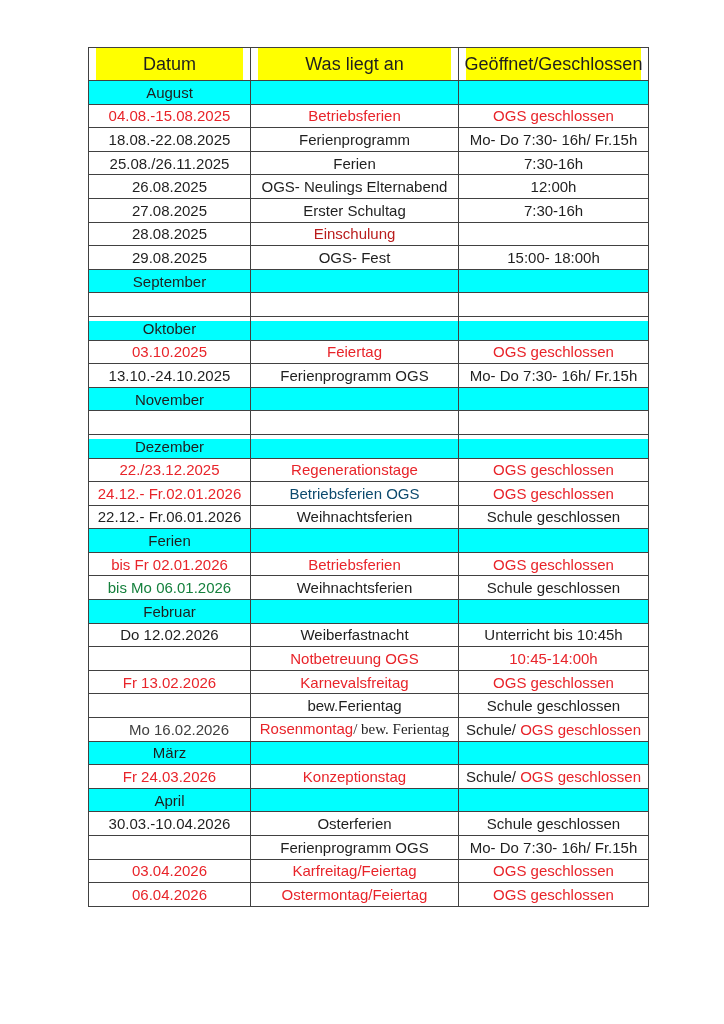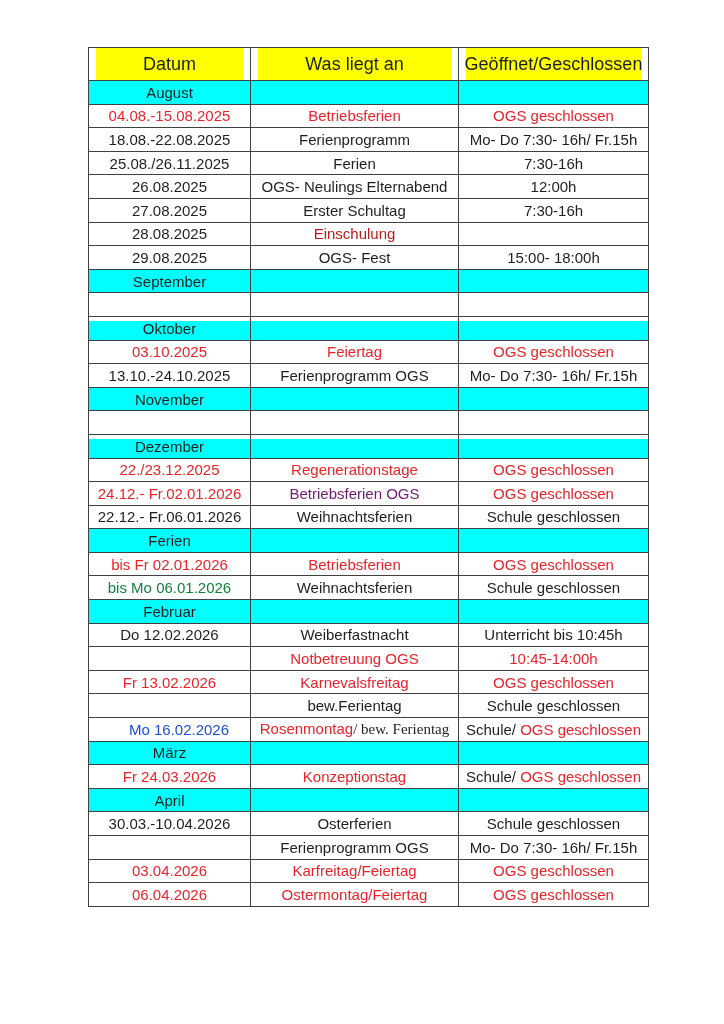--- a/index.html
+++ b/index.html
@@ -147,21 +147,21 @@
           <td></td>
           <td></td>
         </tr>
         <tr>
           <td><span style="color: rgb(232, 36, 42);">22./23.12.2025</span></td>
           <td><span style="color: rgb(232, 36, 42);">Regenerationstage</span></td>
           <td><span style="color: rgb(232, 36, 42);">OGS geschlossen</span></td>
         </tr>
         <tr>
           <td><span style="color: rgb(232, 36, 42);">24.12.- Fr.02.01.2026</span></td>
-          <td><span style="color: #701a75;">Betriebsferien OGS</span></td>
+          <td><span style="color: #0c4a6e;">Betriebsferien OGS</span></td>
           <td><span style="color: rgb(232, 36, 42);">OGS geschlossen</span></td>
         </tr>
         <tr>
           <td><span style="color: rgb(31, 31, 31);">22.12.- Fr.06.01.2026</span></td>
           <td><span style="color: rgb(31, 31, 31);">Weihnachtsferien</span></td>
           <td><span style="color: rgb(31, 31, 31);">Schule geschlossen</span></td>
         </tr>
         <tr class="month">
           <td>Ferien</td>
           <td></td>
@@ -196,21 +196,21 @@
           <td><span style="color: rgb(232, 36, 42);">Fr 13.02.2026</span></td>
           <td><span style="color: rgb(232, 36, 42);">Karnevalsfreitag</span></td>
           <td><span style="color: rgb(232, 36, 42);">OGS geschlossen</span></td>
         </tr>
         <tr>
           <td></td>
           <td><span style="color: rgb(31, 31, 31);">bew.Ferientag</span></td>
           <td><span style="color: rgb(31, 31, 31);">Schule geschlossen</span></td>
         </tr>
         <tr>
-          <td><span style="color: #1d4ed8; padding-left: 19px;">Mo 16.02.2026</span></td>
+          <td><span style="color: #404040; padding-left: 19px;">Mo 16.02.2026</span></td>
           <td><span style="color: rgb(232, 36, 42);">Rosenmontag</span><span style="color: rgb(31, 31, 31); font-family: Liberation Serif, serif;">/ bew. Ferientag</span></td>
           <td><span style="color: rgb(31, 31, 31);">Schule/ </span><span style="color: rgb(232, 36, 42);">OGS geschlossen</span></td>
         </tr>
         <tr class="month">
           <td>März</td>
           <td></td>
           <td></td>
         </tr>
         <tr>
           <td><span style="color: rgb(232, 36, 42);">Fr 24.03.2026</span></td>

